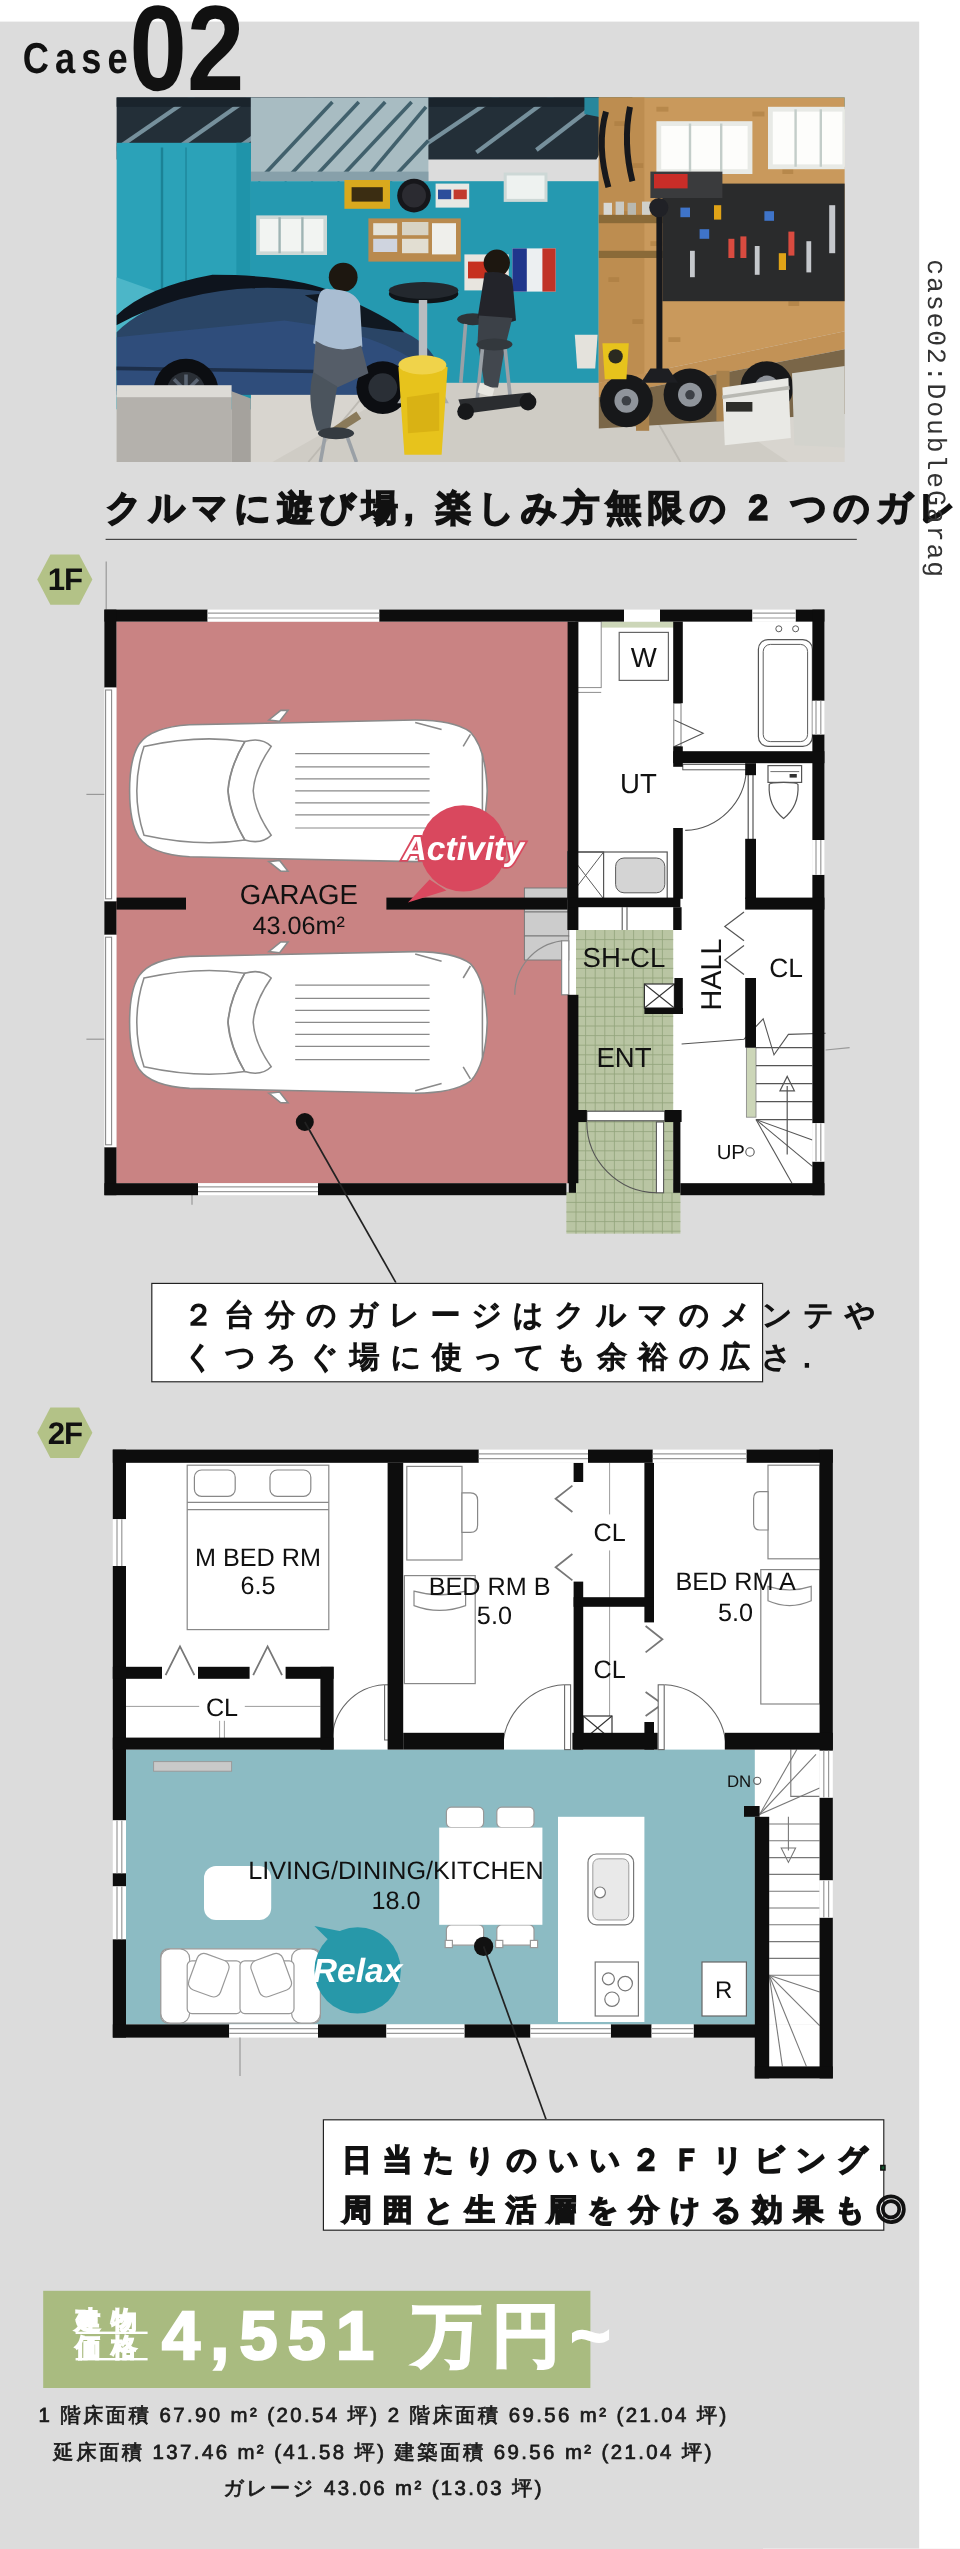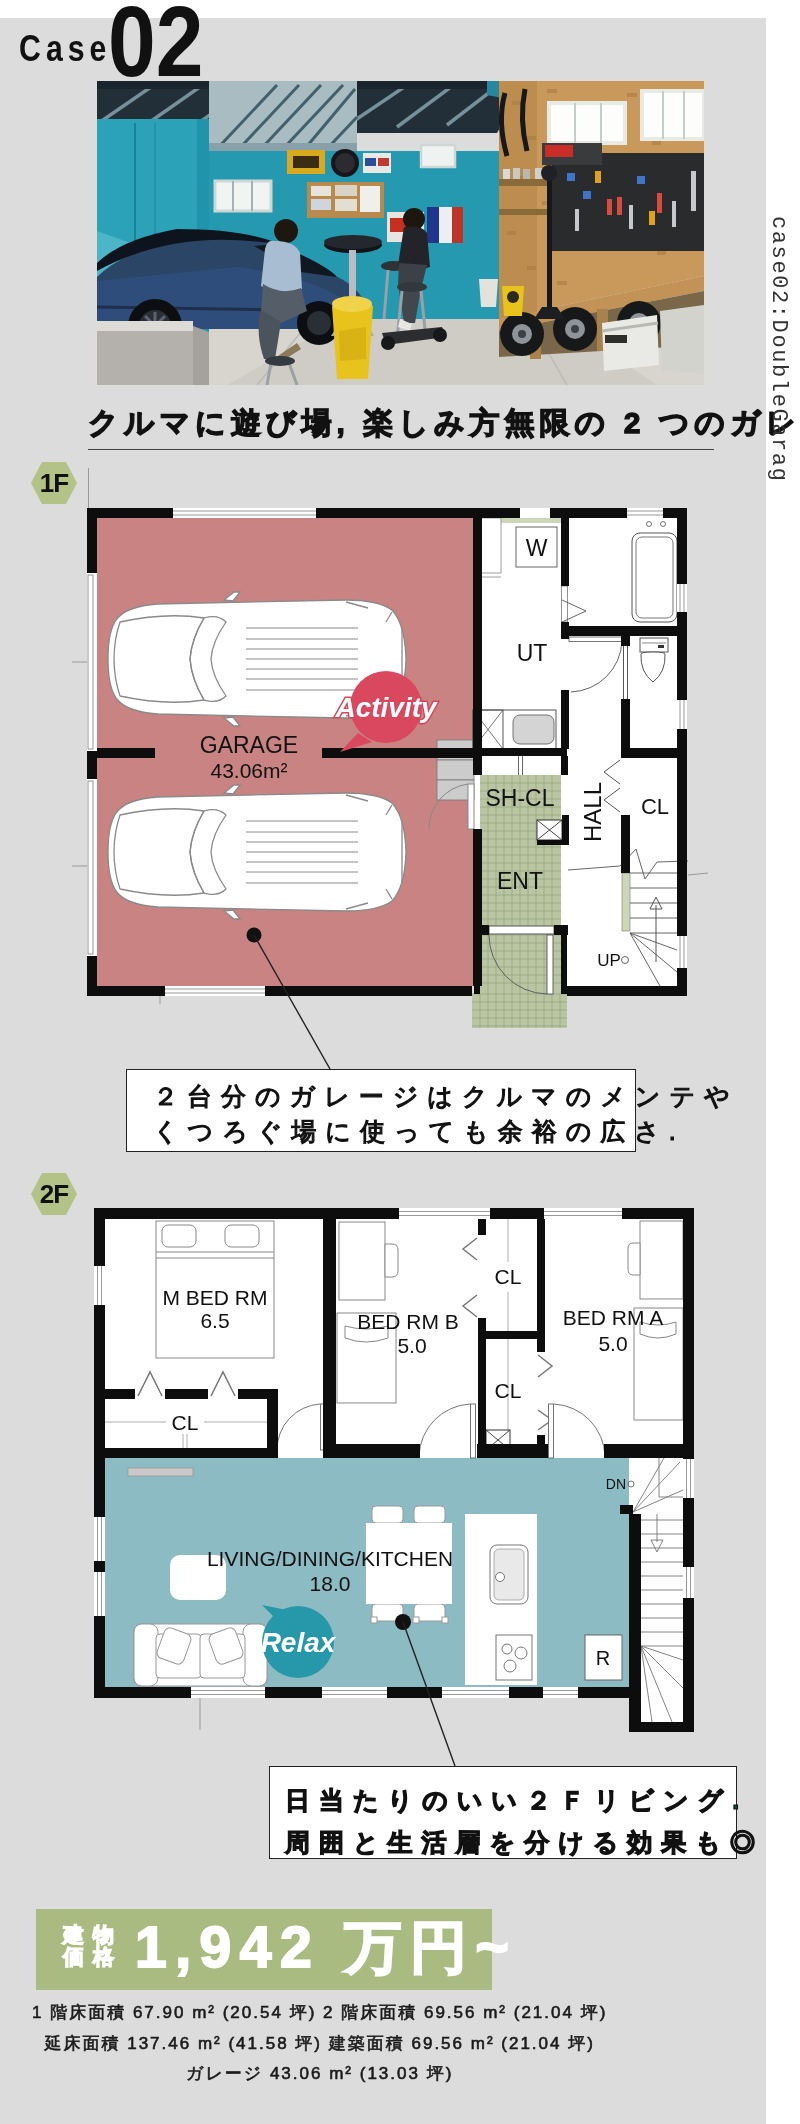--- a/index.html
+++ b/index.html
@@ -770,16 +770,16 @@
   <line x1="200" y1="1698" x2="200" y2="1730" stroke="#999" stroke-width="1"></line>
 
   <circle cx="403" cy="1622" r="8" fill="#111"></circle>
   <line x1="403" y1="1622" x2="455" y2="1766" stroke="#222" stroke-width="1.4"></line>
 </svg>
 
 <div class="abs" style="left:269px;top:1766px;width:466px;height:91px;background:#fff;border:1px solid #222;"></div>
 <div class="abs" style="left:285px;top:1779px;font-size:25px;font-weight:bold;color:#14532d;line-height:42px;letter-spacing:9px;white-space:nowrap;-webkit-text-stroke:1.2px #111;">日当たりのいい２Ｆリビング.<br>周囲と生活層を分ける効果も◎</div>
 
 <div class="abs" style="left:36px;top:1909px;width:456px;height:81px;background:#a9bb80;"></div>
-<div class="abs" style="left:63px;top:1924px;font-size:21px;font-weight:bold;color:#fff;line-height:22px;letter-spacing:9px;white-space:nowrap;-webkit-text-stroke:1.2px #fff;">建物<br>価格</div>
-<div class="abs" style="left:135px;top:1917px;font-size:57px;font-weight:bold;color:#fff;letter-spacing:8.5px;line-height:60px;white-space:nowrap;-webkit-text-stroke:2px #fff;">1,942 万円~</div>
+<div class="abs" style="left:63px;top:1924px;font-size:21px;font-weight:bold;color:#fff;line-height:22px;letter-spacing:9px;white-space:nowrap;text-decoration:underline;-webkit-text-stroke:1.2px #fff;">建物<br>価格</div>
+<div class="abs" style="left:135px;top:1917px;font-size:57px;font-weight:bold;color:#fff;letter-spacing:8.5px;line-height:60px;white-space:nowrap;-webkit-text-stroke:2px #fff;">4,551 万円~</div>
 
 <div class="abs" style="left:32px;top:1998px;font-size:17px;color:#1a1a1a;line-height:30.5px;letter-spacing:2px;white-space:nowrap;text-align:center;-webkit-text-stroke:0.6px #1a1a1a;">1 階床面積 67.90 m² (20.54 坪) 2 階床面積 69.56 m² (21.04 坪)<br>延床面積 137.46 m² (41.58 坪)  建築面積 69.56 m² (21.04 坪)<br>ガレージ 43.06 m² (13.03 坪)</div>
 
 </body></html>

